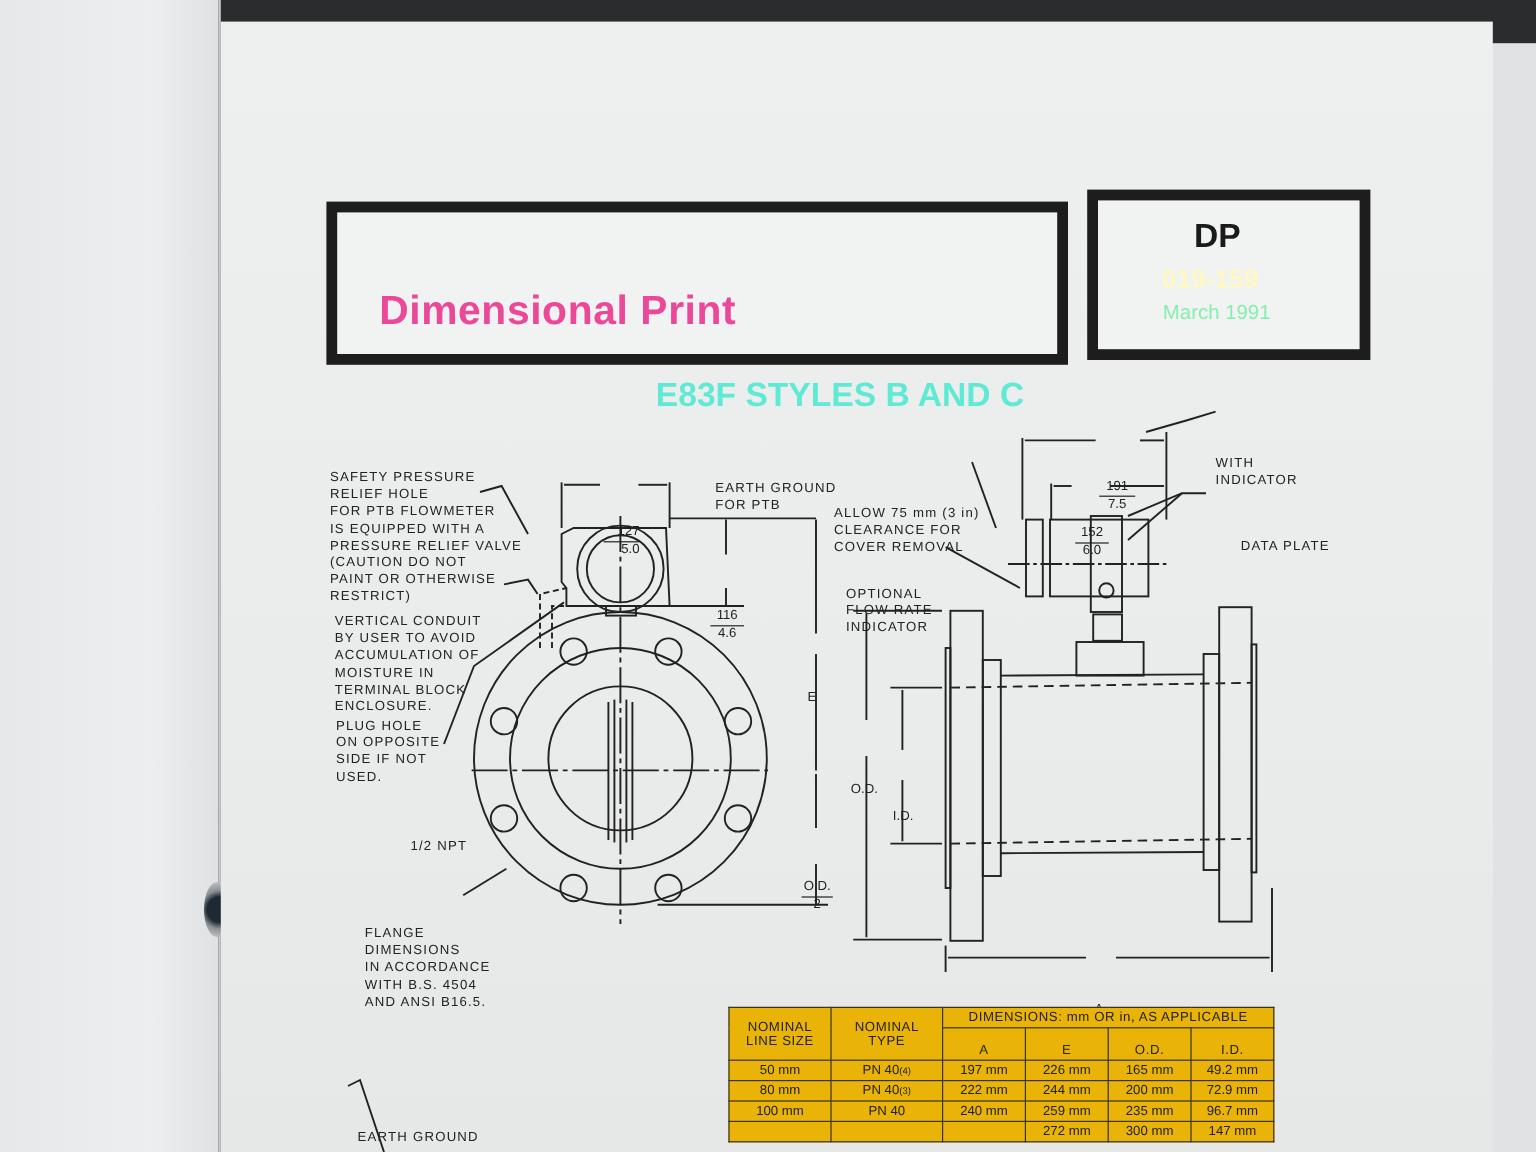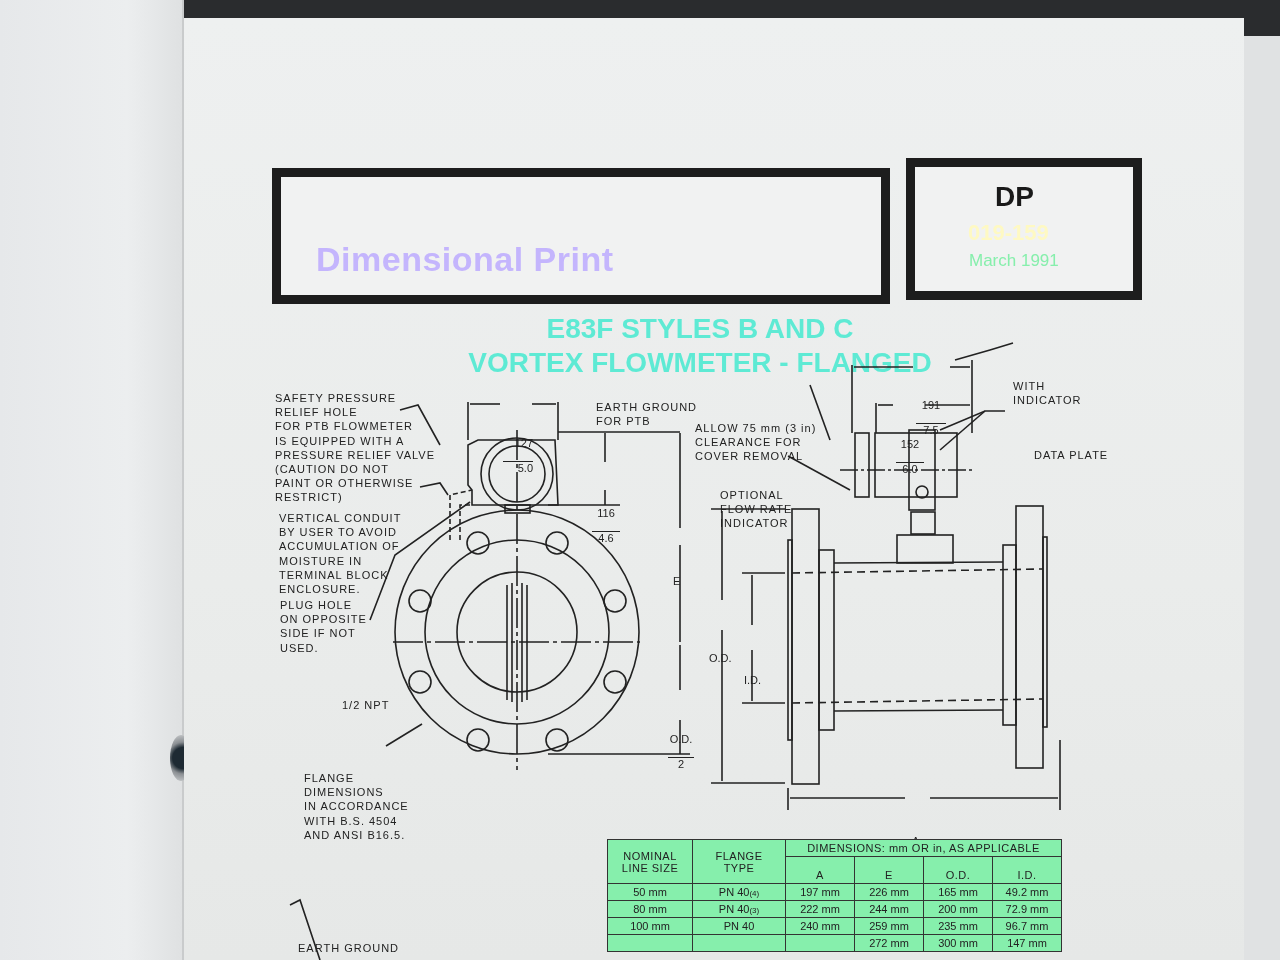--- a/index.html
+++ b/index.html
@@ -23,41 +23,41 @@
     }
     .right-page {
       position: absolute; left: 1238px; top: 36px; width: 42px; height: 924px;
       background: #e0e2e3; border-left: 1px solid #cfd1d2;
     }
     .abs { position: absolute; margin-top: 44px; }
     .title-box {
       left: 272px; top: 124px; width: 600px; height: 118px;
       border: 9px solid #1d1d1d; background: #f1f2f2;
     }
-    .title-text { left: 316px; top: 196px; font-size: 34px; font-weight: bold; color: #c4b5fd; letter-spacing: 0.5px; }
+    .title-text { left: 316px; top: 196px; font-size: 34px; font-weight: bold; color: #ec4899; letter-spacing: 0.5px; }
     .dp-box {
       left: 906px; top: 114px; width: 218px; height: 124px;
       border: 9px solid #1d1d1d; background: #f1f2f2;
     }
     .dp-code { left: 995px; top: 137px; font-size: 28px; font-weight: bold; color: #1a1a1a; }
     .dp-number { left: 968px; top: 176px; font-size: 22px; font-weight: bold; color: #fef9c3; }
     .dp-date { left: 969px; top: 207px; font-size: 17px; color: #86efac; }
     .doc-title {
       left: 420px; top: 268px; width: 560px; text-align: center;
       font-size: 28px; font-weight: bold; color: #5eead4; line-height: 34px;
     }
     .note {
       font-size: 11px; color: #222; letter-spacing: 1px; line-height: 14.2px; text-transform: uppercase;
     }
     .dim { font-size: 11px; color: #222; text-align: center; line-height: 13px; }
-    .dim .num { border-bottom: 1px solid #222; display: block; padding-bottom: 11px; }
+    .dim .num { border-bottom: 1px solid #222; display: block; padding-bottom: 1px; }
     svg.drawing { position: absolute; left: 0; top: 0; }
     table.spec {
       position: absolute; left: 607px; top: 839px; border-collapse: collapse;
-      font-size: 11px; color: #222; background: #86efac;
+      font-size: 11px; color: #222; background: #eab308;
     }
     table.spec td, table.spec th {
       border: 1.5px solid #333; padding: 2px 6px; font-weight: normal; text-align: center; white-space: nowrap;
     }
     table.spec th { letter-spacing: 0.5px; }
     .sup { font-size: 8px; }
   </style>
 </head>
 <body>
 
@@ -69,21 +69,20 @@
 
 <div class="abs title-box"></div>
 <div class="abs title-text">Dimensional Print</div>
 <div class="abs dp-box"></div>
 <div class="abs dp-code">DP</div>
 <div class="abs dp-number">019-159</div>
 <div class="abs dp-date">March 1991</div>
 
 <div class="abs doc-title">
   <div>E83F STYLES B AND C</div>
-  <div>VORTEX FLOWMETER - FLANGED</div>
 </div>
 
 <svg class="drawing" width="1280" height="960" stroke="#222" fill="none" stroke-width="1.6">
 
   <g>
     <circle cx="517" cy="632" r="122"></circle>
     <circle cx="517" cy="632" r="92"></circle>
     <circle cx="517" cy="632" r="60"></circle>
     <circle cx="478" cy="543" r="11"></circle>
     <circle cx="557" cy="543" r="11"></circle>
@@ -211,21 +210,21 @@
 </div>
 <div class="abs note" style="left:596px; top:356px;">
   <div>EARTH GROUND</div>
   <div>FOR PTB</div>
 </div>
 <div class="abs note" style="left:695px; top:377px; text-transform:none;">
   <div>ALLOW 75 mm (3 in)</div>
   <div>CLEARANCE FOR</div>
   <div>COVER REMOVAL</div>
 </div>
-<div class="abs note" style="left:720px; top:444px;">
+<div class="abs note" style="left:705px; top:444px;">
   <div>OPTIONAL</div>
   <div>FLOW RATE</div>
   <div>INDICATOR</div>
 </div>
 <div class="abs note" style="left:1013px; top:335px;">
   <div>WITH</div>
   <div>INDICATOR</div>
 </div>
 <div class="abs note" style="left:1010px; top:404px;padding-left:24px;">DATA PLATE</div>
 <div class="abs note" style="left:298px; top:897px;">EARTH GROUND</div>
@@ -252,21 +251,21 @@
   <span>2</span>
 </div>
 <div class="abs dim" style="left:709px; top:608px;">O.D.</div>
 <div class="abs dim" style="left:744px; top:630px;">I.D.</div>
 <div class="abs dim" style="left:912px; top:791px;">A</div>
 
 <table class="spec">
   <tbody>
       <tr>
     <th rowspan="2" style="width:72px; white-space:normal;">NOMINAL LINE SIZE</th>
-    <th rowspan="2" style="width:80px; white-space:normal;">FLANGE TYPE</th>
+    <th rowspan="2" style="width:80px; white-space:normal;">NOMINAL TYPE</th>
     <th colspan="4">DIMENSIONS: mm OR in, AS APPLICABLE</th>
   </tr>
   <tr>
     <th style="width:56px; padding-top:12px;">A</th>
     <th style="width:56px; padding-top:12px;">E</th>
     <th style="width:56px; padding-top:12px;">O.D.</th>
     <th style="width:56px; padding-top:12px;">I.D.</th>
   </tr>
   <tr>
     <td>50 mm</td>

